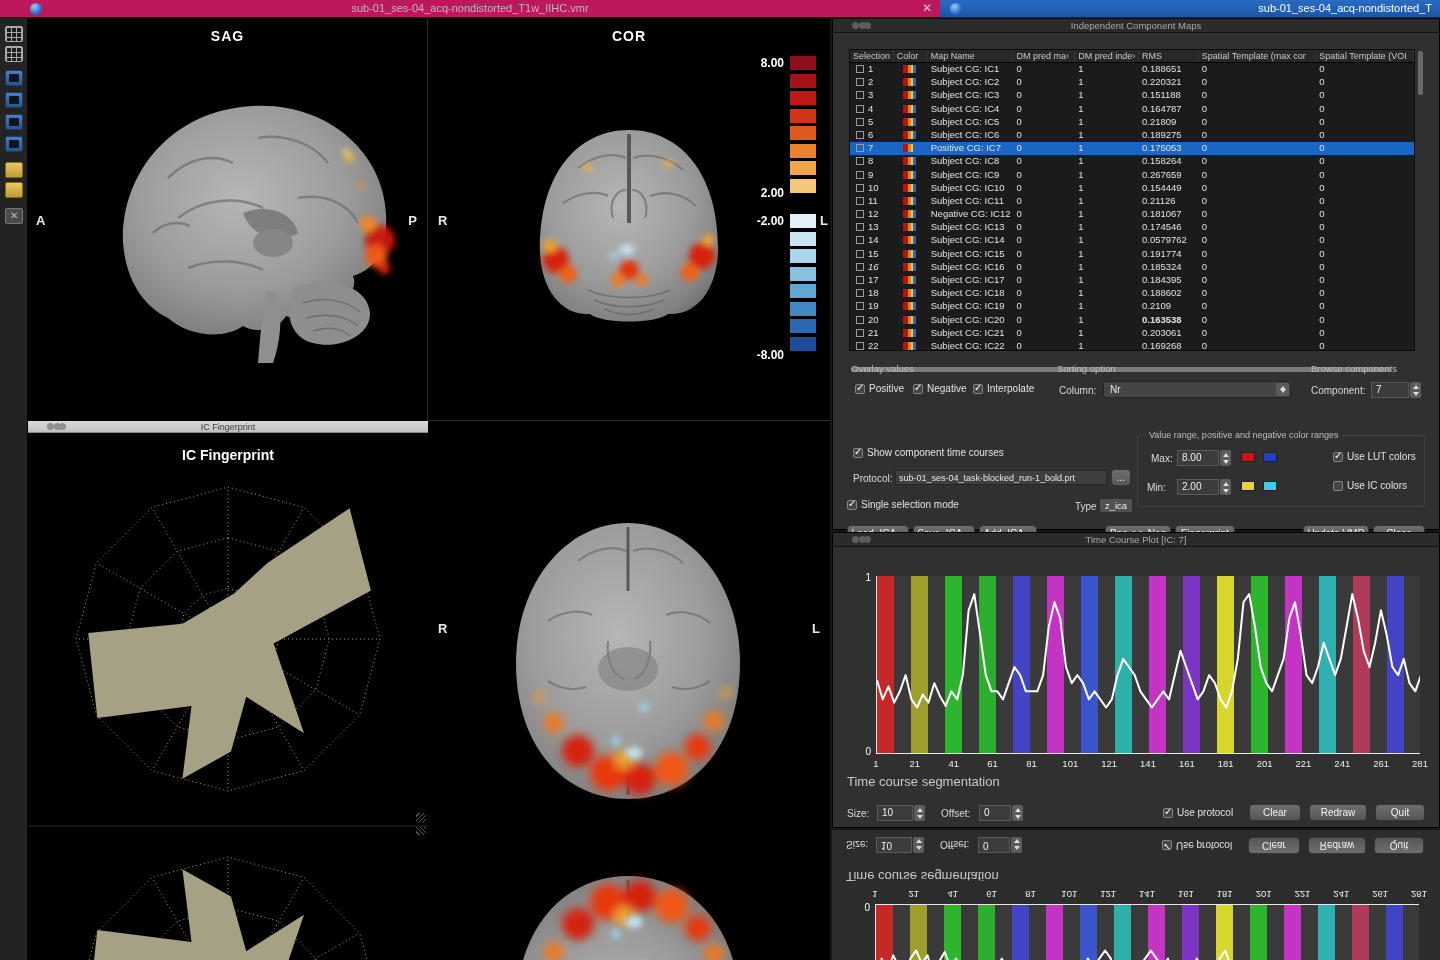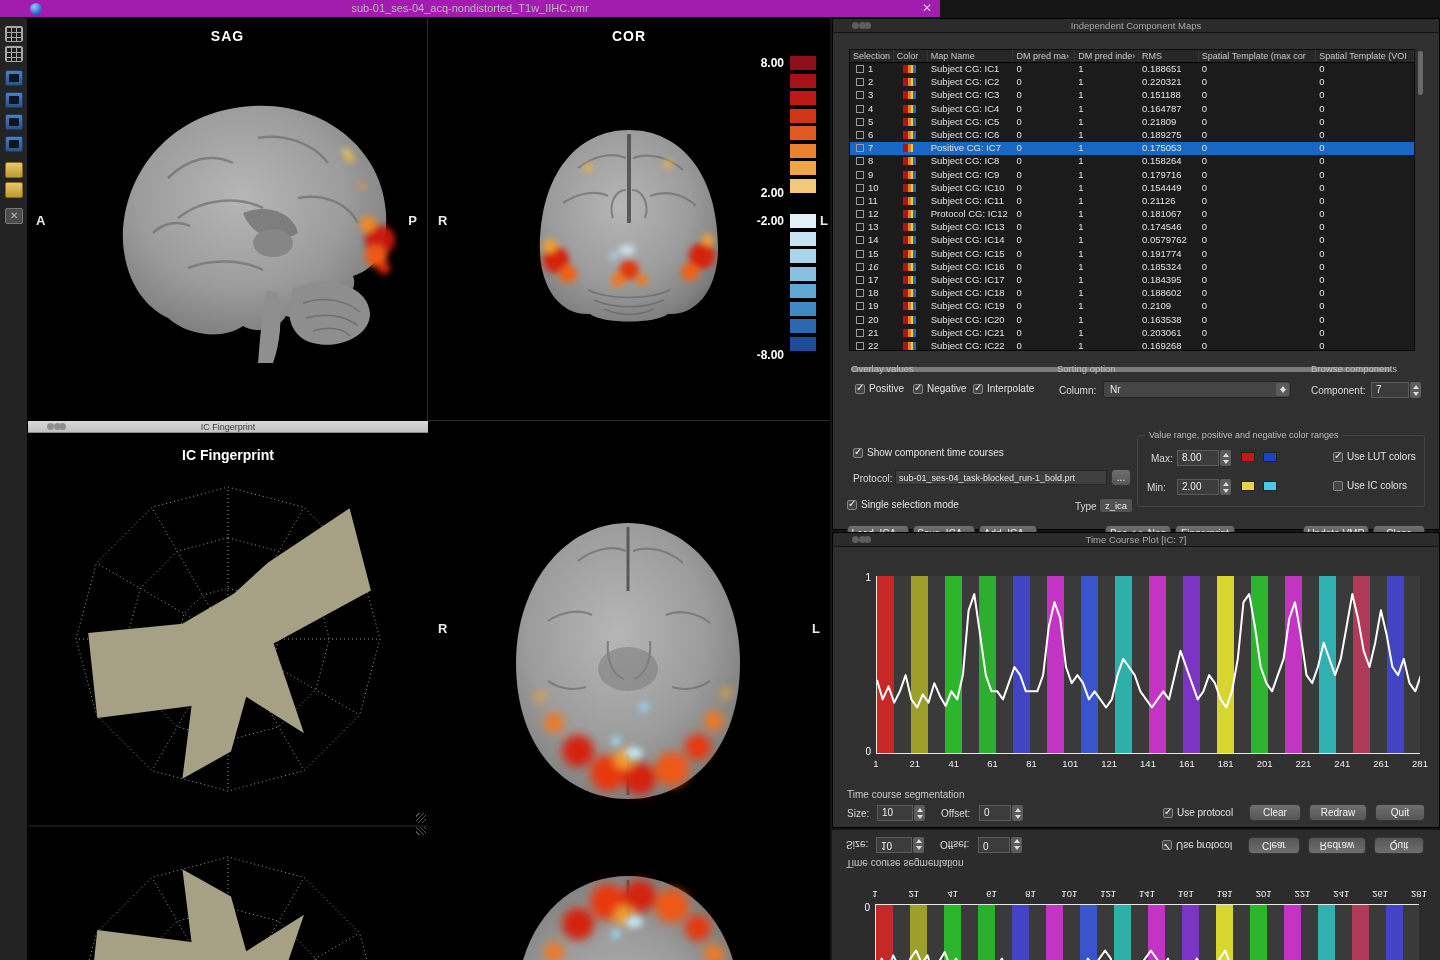--- a/index.html
+++ b/index.html
@@ -1,21 +1,21 @@
 <!DOCTYPE html>
 <html><head>
 <meta charset="utf-8">
 <style>
   * { margin:0; padding:0; box-sizing:border-box; }
   html,body { background:#000; }
   body { font-family:"Liberation Sans", sans-serif; }
   #app { position:relative; width:1440px; height:960px; background:#161616; overflow:hidden; }
 
   
-  .tb-left { position:absolute; left:0; top:0; width:940px; height:18px; background:#a21caf; border-bottom:1px solid #000; color:#b9b9b9; font-size:11px; }
+  .tb-left { position:absolute; left:0; top:0; width:940px; height:18px; background:#be185d; border-bottom:1px solid #000; color:#b9b9b9; font-size:11px; }
   .tb-left .title { position:absolute; left:0; right:0; top:2px; text-align:center; }
   .tb-close { position:absolute; right:8px; top:1px; color:#cfcfcf; font-size:12px; cursor:default; }
   .app-dot { position:absolute; left:30px; top:3px; width:12px; height:12px; border-radius:50%; background:radial-gradient(circle at 35% 30%, #9ec8ff, #2f6fd0 60%, #17407e); }
   .tb-right { position:absolute; left:940px; top:0; width:500px; height:18px; background:linear-gradient(#2a6cc4,#1b55a4); border-bottom:1px solid #0c2f60; color:#fff; font-size:11px; }
   .tb-right .title { position:absolute; right:8px; top:2px; }
   .tb-right .app-dot { left:10px; }
 
   
   .toolbar { position:absolute; left:0; top:18px; width:28px; height:942px; background:#232323; border-right:1px solid #000; }
   .ticon { position:absolute; left:5px; width:18px; height:16px; border-radius:2px; }
@@ -93,33 +93,37 @@
 
   
   .tcw { position:absolute; left:832px; top:532px; width:608px; height:296px; background:#303030; border:1px solid #000; }
   .tc-content { position:absolute; left:0; top:13px; width:608px; height:283px; }
   .tc-plot { position:absolute; left:43px; top:30px; width:544px; height:178px; background:#181818; border-left:1px solid #e8e8e8; border-bottom:1px solid #e8e8e8; overflow:hidden; }
   .tc-plot .blk { position:absolute; top:0; bottom:0; }
   .tc-plot svg { position:absolute; left:0; top:0; }
   .ylab { position:absolute; color:#fff; font-size:10px; width:10px; text-align:right; }
   .tc-ticks { position:absolute; left:43px; top:212px; width:560px; height:12px; }
   .tc-ticks span { position:absolute; color:#eee; font-size:9.5px; width:24px; text-align:center; }
-  .seg-label { position:absolute; left:14px; top:243px; font-size:10px; color:#c9c9c9; }
+  .seg-label { position:absolute; left:14px; top:228px; font-size:13px; color:#c9c9c9; }
   .tc-mirror { position:absolute; left:832px; top:830px; width:608px; height:130px; overflow:hidden; background:#2c2c2c; }
   .tc-mirror-inner { position:absolute; left:0; top:0; width:608px; height:283px; transform:scaleY(-1); transform-origin:0 141px; }
 </style>
 </head>
 <body>
 
 <div id="app">
 
   <div class="tb-left">
     <span class="app-dot"></span>
     <span class="title">sub-01_ses-04_acq-nondistorted_T1w_IIHC.vmr</span>
     <span class="tb-close">✕</span>
+  </div>
+  <div class="tb-right">
+    <span class="app-dot"></span>
+    <span class="title">sub-01_ses-04_acq-nondistorted_T</span>
   </div>
 
   <div class="toolbar">
     <div class="ticon grid" style="top:8px"></div>
     <div class="ticon grid" style="top:28px"></div>
     <div class="ticon blue" style="top:52px"></div>
     <div class="ticon blue" style="top:74px"></div>
     <div class="ticon blue" style="top:96px"></div>
     <div class="ticon blue" style="top:118px"></div>
     <div class="ticon yellow" style="top:144px"></div>
@@ -473,21 +477,21 @@
               <span style="width: 60px;">0.158264</span>
               <span style="width: 118px;">0</span>
               <span style="width: 98px;">0</span>
             </div>
             <div class="trow">
               <span style="width: 44px;"><i class="rchk"></i>9</span>
               <span style="width: 34px;"><i class="lutsw"></i></span>
               <span style="width: 86px;">Subject CG: IC9</span>
               <span style="width: 62px;">0</span>
               <span style="width: 64px;">1</span>
-              <span style="width: 60px;">0.179716</span>
+              <span style="width: 60px;">0.267659</span>
               <span style="width: 118px;">0</span>
               <span style="width: 98px;">0</span>
             </div>
             <div class="trow">
               <span style="width: 44px;"><i class="rchk"></i>10</span>
               <span style="width: 34px;"><i class="lutsw"></i></span>
               <span style="width: 86px;">Subject CG: IC10</span>
               <span style="width: 62px;">0</span>
               <span style="width: 64px;">1</span>
               <span style="width: 60px;">0.154449</span>
@@ -500,21 +504,21 @@
               <span style="width: 86px;">Subject CG: IC11</span>
               <span style="width: 62px;">0</span>
               <span style="width: 64px;">1</span>
               <span style="width: 60px;">0.21126</span>
               <span style="width: 118px;">0</span>
               <span style="width: 98px;">0</span>
             </div>
             <div class="trow">
               <span style="width: 44px;"><i class="rchk"></i>12</span>
               <span style="width: 34px;"><i class="lutsw"></i></span>
-              <span style="width: 86px;">Protocol CG: IC12</span>
+              <span style="width: 86px;">Negative CG: IC12</span>
               <span style="width: 62px;">0</span>
               <span style="width: 64px;">1</span>
               <span style="width: 60px;">0.181067</span>
               <span style="width: 118px;">0</span>
               <span style="width: 98px;">0</span>
             </div>
             <div class="trow">
               <span style="width: 44px;"><i class="rchk"></i>13</span>
               <span style="width: 34px;"><i class="lutsw"></i></span>
               <span style="width: 86px;">Subject CG: IC13</span>
@@ -583,21 +587,21 @@
               <span style="width: 60px;">0.2109</span>
               <span style="width: 118px;">0</span>
               <span style="width: 98px;">0</span>
             </div>
             <div class="trow">
               <span style="width: 44px;"><i class="rchk"></i>20</span>
               <span style="width: 34px;"><i class="lutsw"></i></span>
               <span style="width: 86px;">Subject CG: IC20</span>
               <span style="width: 62px;">0</span>
               <span style="width: 64px;">1</span>
-              <span style="width: 60px;">0.163538</span>
+              <span style="width: 60px; font-weight: bold;">0.163538</span>
               <span style="width: 118px;">0</span>
               <span style="width: 98px;">0</span>
             </div>
             <div class="trow">
               <span style="width: 44px;"><i class="rchk"></i>21</span>
               <span style="width: 34px;"><i class="lutsw"></i></span>
               <span style="width: 86px;">Subject CG: IC21</span>
               <span style="width: 62px;">0</span>
               <span style="width: 64px;">1</span>
               <span style="width: 60px;">0.203061</span>

